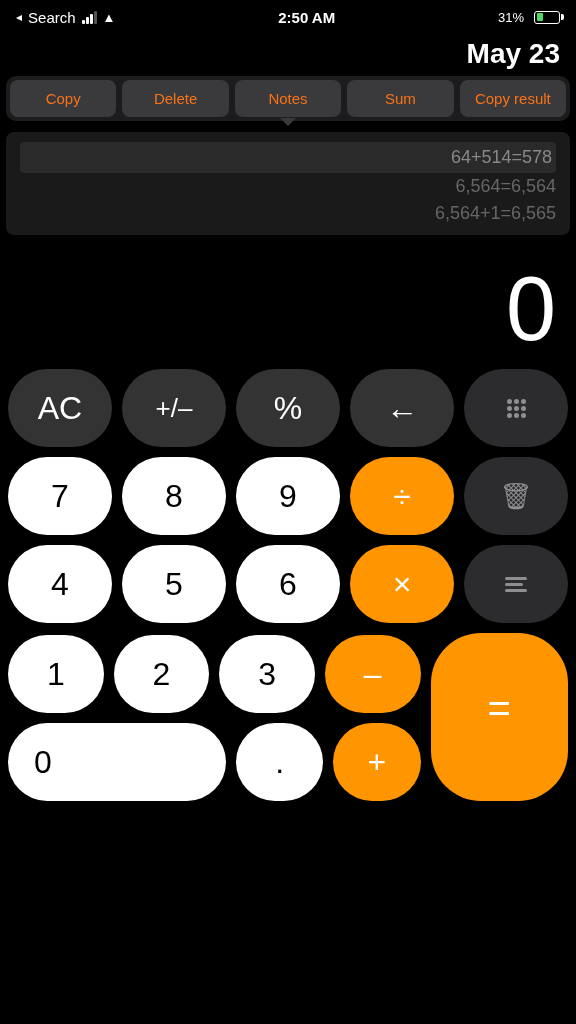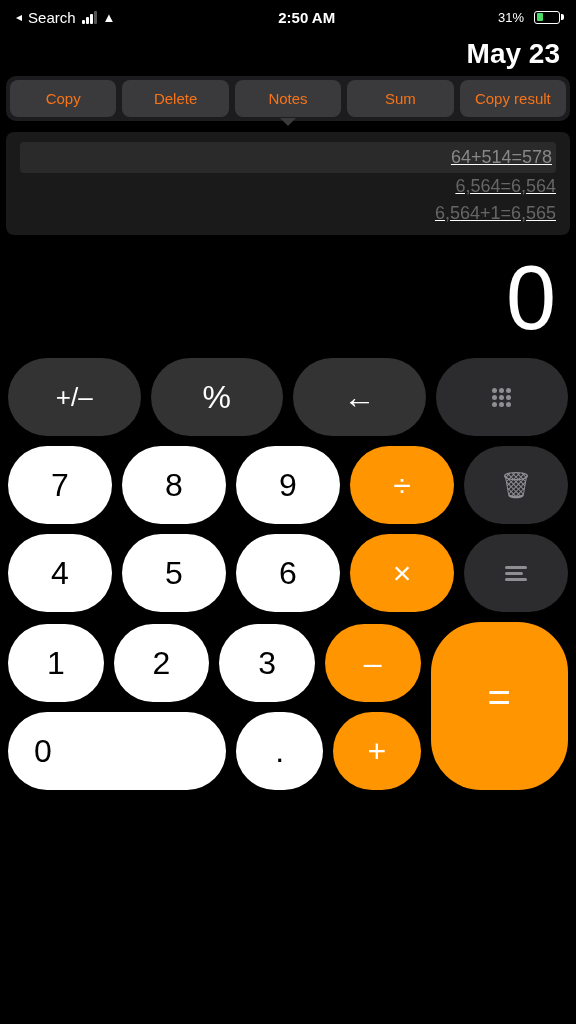--- a/index.html
+++ b/index.html
@@ -104,25 +104,24 @@
       cursor: pointer;
       border-radius: 8px;
       margin: 4px 3px;
     }
     .toolbar-btn:first-child { margin-left: 4px; }
     .toolbar-btn:last-child { margin-right: 4px; }
 
     
     .history-display {
       background: #1a1a1a;
-      margin: 6px 6px 4px;
+      margin: 6px 6px 15px;
       border-radius: 8px;
       padding: 10px 14px 8px;
       min-height: 60px;
-      text-decoration: underline;
     }
     .history-line {
       text-align: right;
       font-size: 18px;
       color: #666;
       line-height: 1.5;
     }
     .history-line.highlighted {
       color: #888;
       background: #2a2a2a;
@@ -299,20 +298,21 @@
   <div class="history-line highlighted">64+514=578</div>
   <div class="history-line">6,564=6,564</div>
   <div class="history-line">6,564+1=6,565</div>
 </div>
 
 <div class="main-display">0</div>
 
 <div class="calc-grid">
 
   <div class="calc-row">
+    <button class="btn btn-dark">AC</button>
     <button class="btn btn-dark" style="font-size:26px;">+/–</button>
     <button class="btn btn-dark">%</button>
     <button class="btn btn-dark">←</button>
     <button class="btn btn-gray">
       <div class="grid-icon">
         <div class="grid-dot"></div>
           <div class="grid-dot"></div>
           <div class="grid-dot"></div>
         <div class="grid-dot"></div>
           <div class="grid-dot"></div>

